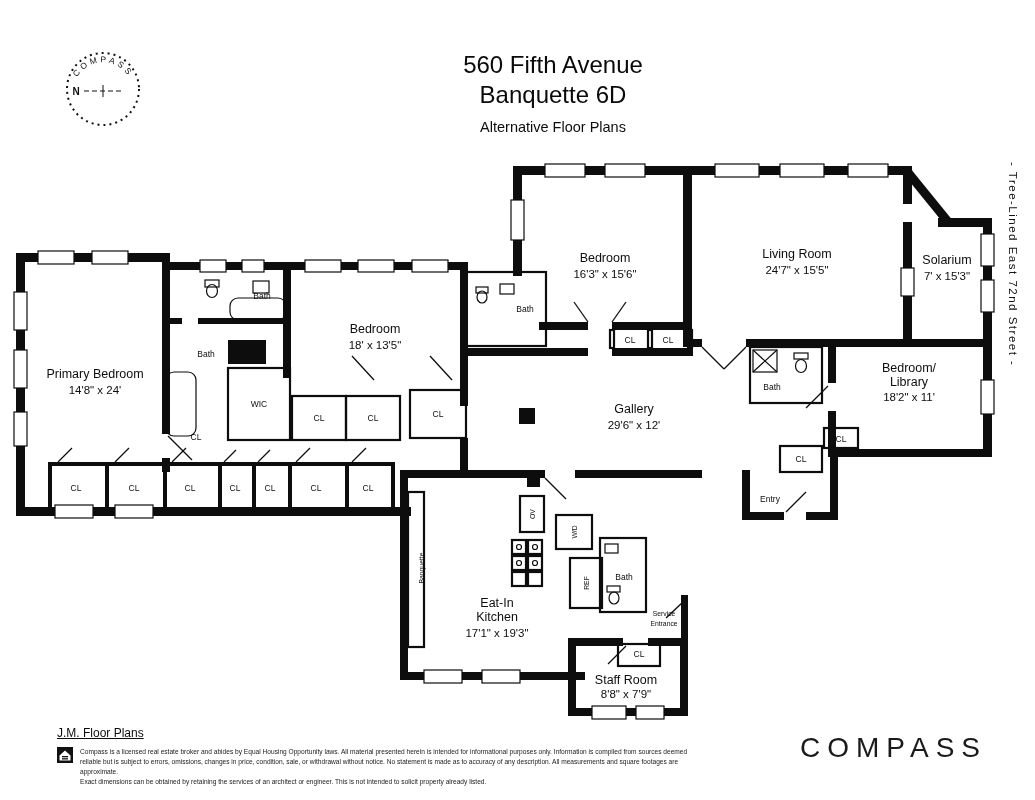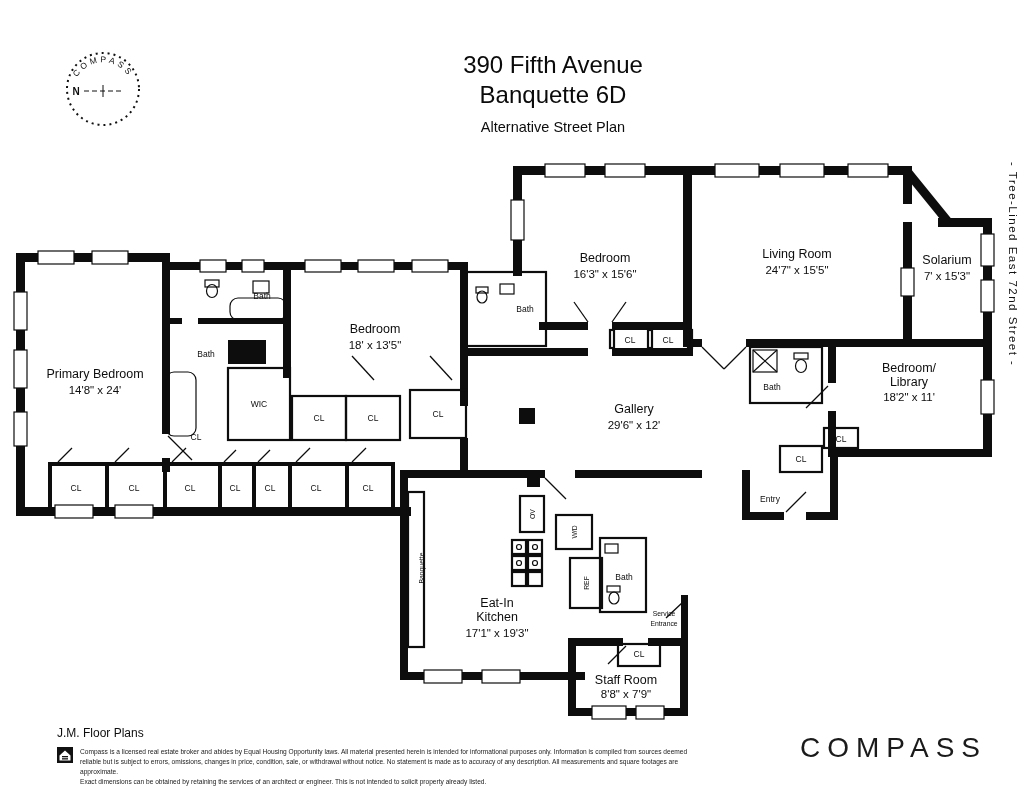--- a/index.html
+++ b/index.html
@@ -8,21 +8,21 @@
     font-family:"Liberation Sans", sans-serif;color:#0d0d0d;overflow:hidden;
   }
   .header{position:absolute;top:50px;left:113px;width:880px;text-align:center;}
   .header .title{font-size:24px;line-height:30px;color:#0a0a0a;}
   .header .subtitle{font-size:14.5px;margin-top:9px;}
   .side-label{
     position:absolute;right:16px;top:162px;writing-mode:vertical-rl;
     font-size:11.5px;letter-spacing:1.5px;color:#111;
   }
   .plan-svg{position:absolute;left:0;top:0;}
-  .credit{position:absolute;left:57px;top:726px;font-size:12px;}
+  .credit{position:absolute;left:57px;top:726px;font-size:12px;text-decoration:underline;}
   .eho{position:absolute;left:57px;top:747px;}
   .disclaimer{position:absolute;left:80px;top:747px;width:625px;font-size:6.6px;line-height:1.5;color:#222;}
   .brand{position:absolute;right:48px;top:732px;font-size:28px;letter-spacing:7px;font-weight:500;color:#1a1a1a;}
   
   svg text{font-family:"Liberation Sans", sans-serif;fill:#0d0d0d;}
   .room-name{font-size:12.5px;text-anchor:middle;}
   .room-dims{font-size:11.5px;text-anchor:middle;}
   .lbl{font-size:8.5px;text-anchor:middle;}
   .lbl-sm{font-size:6.8px;text-anchor:middle;}
   .wall{fill:#0d0d0d;}
@@ -31,23 +31,23 @@
   .fix{fill:none;stroke:#0d0d0d;stroke-width:1.2;}
   .win{fill:#ffffff;stroke:#0d0d0d;stroke-width:1.2;}
   .door{stroke:#0d0d0d;stroke-width:1.3;}
   .rose-dash{fill:none;stroke:#111;stroke-width:2;stroke-dasharray:2 4;}
   .rose-line{stroke:#111;stroke-width:1;}
 </style>
 </head>
 <body>
 
 <div class="header">
-  <div class="title">390 Fifth Avenue</div>
+  <div class="title">560 Fifth Avenue</div>
   <div class="title">Banquette 6D</div>
-  <div class="subtitle">Alternative Street Plan</div>
+  <div class="subtitle">Alternative Floor Plans</div>
 </div>
 
 <div class="side-label">- Tree-Lined East 72nd Street -</div>
 
 <svg class="plan-svg" width="1035" height="800" viewBox="0 0 1035 800">
 
   <g>
     <circle cx="103" cy="89" r="36" class="rose-dash"></circle>
     <path id="roseArc" d="M 74 100 A 30 30 0 1 1 132 100" fill="none"></path>
     <text font-size="8.5" letter-spacing="3">

